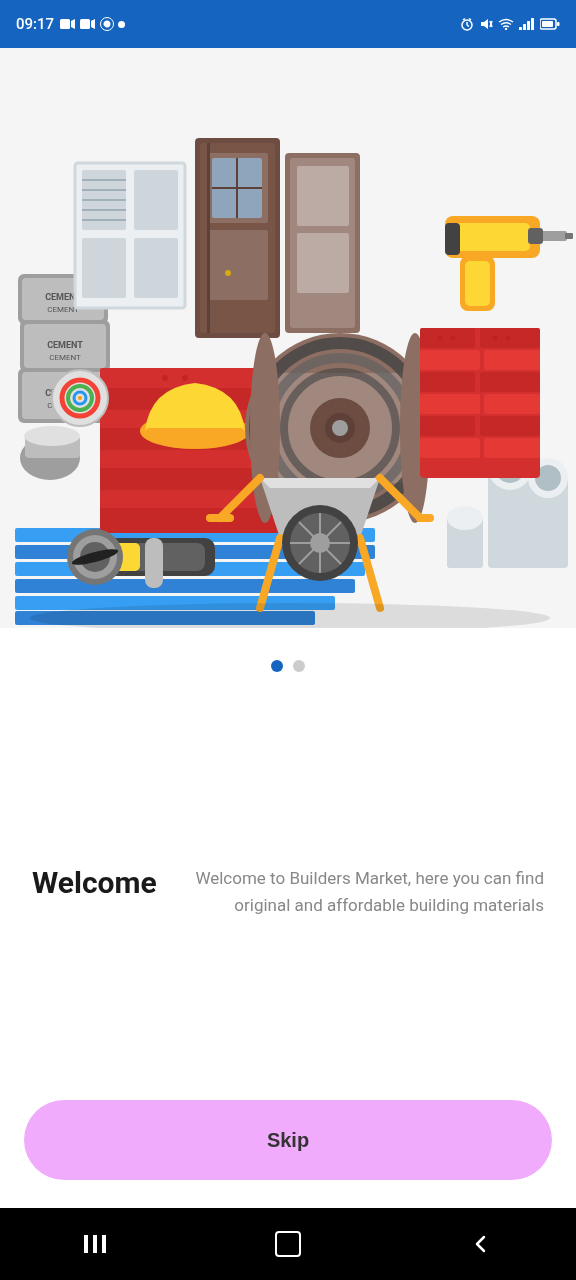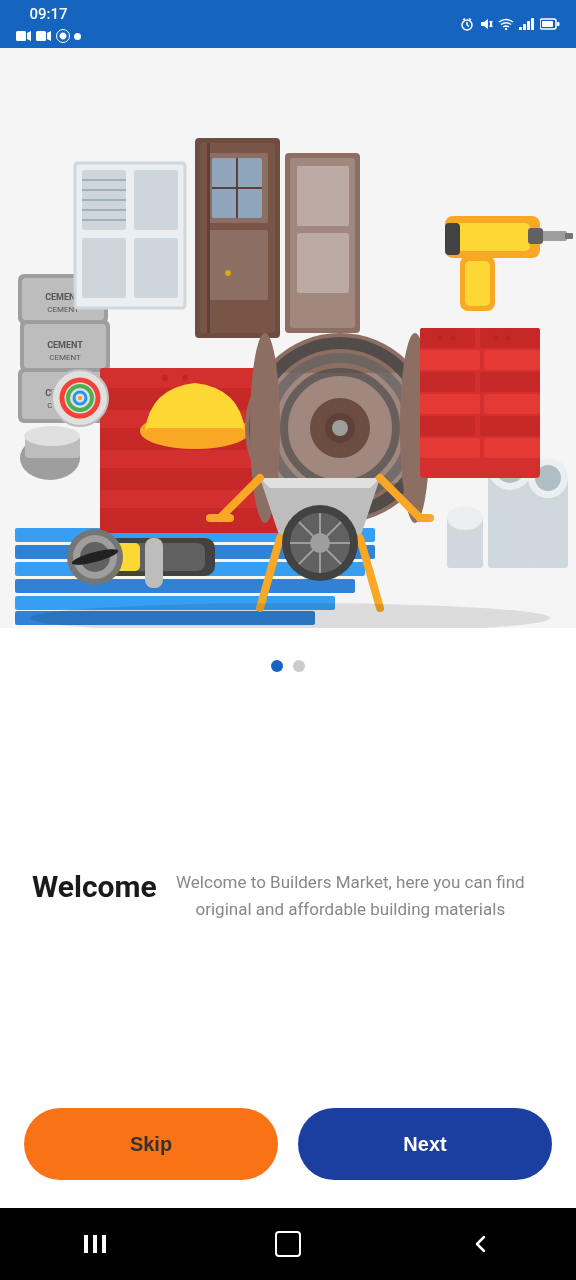--- a/index.html
+++ b/index.html
@@ -28,21 +28,20 @@
       align-items: center;
       justify-content: space-between;
       padding: 0 16px;
       flex-shrink: 0;
     }
 
     .status-bar-left {
       display: flex;
       align-items: center;
       gap: 6px;
-      flex-direction: column;
     }
 
     .status-time {
       color: white;
       font-size: 15px;
       font-weight: 500;
     }
 
     .status-icons-left {
       display: flex;
@@ -119,40 +118,40 @@
       font-size: 30px;
       font-weight: 700;
       color: #1a1a1a;
       text-align: center;
       margin-bottom: 20px;
     }
 
     .welcome-description {
       font-size: 17px;
       color: #888888;
-      text-align: center;
+      text-align: right;
       line-height: 1.6;
       max-width: 440px;
     }
 
     
     .bottom-buttons {
       width: 100%;
       display: flex;
       flex-direction: row;
       gap: 20px;
       padding: 16px 24px 28px 24px;
       flex-shrink: 0;
     }
 
     .btn-skip {
       flex: 1;
-      height: 72px;
+      height: 80px;
       border-radius: 40px;
-      background: #f97316;
+      background: #f0abfc;
       border: none;
       font-size: 20px;
       font-weight: 600;
       color: #333333;
       cursor: pointer;
       display: flex;
       align-items: center;
       justify-content: center;
     }
 
@@ -514,21 +513,20 @@
     <div class="dot dot-inactive"></div>
   </div>
 
   <div class="text-content">
     <h1 class="welcome-title">Welcome</h1>
     <p class="welcome-description">Welcome to Builders Market, here you can find original and affordable building materials</p>
   </div>
 
   <div class="bottom-buttons">
     <button class="btn-skip">Skip</button>
-    <button class="btn-next">Next</button>
   </div>
 
 </div>
 
 <div class="nav-bar">
 
   <div class="nav-icon">
     <div class="menu-group">
       <div class="menu-line"></div>
       <div class="menu-line"></div>

